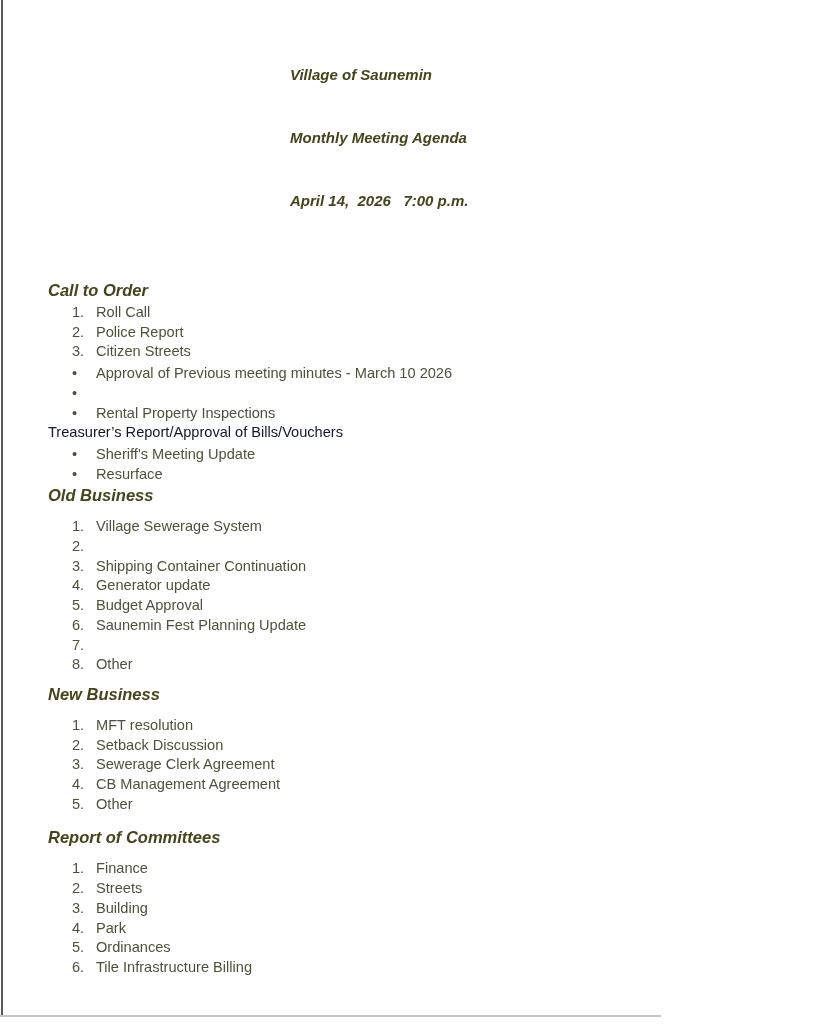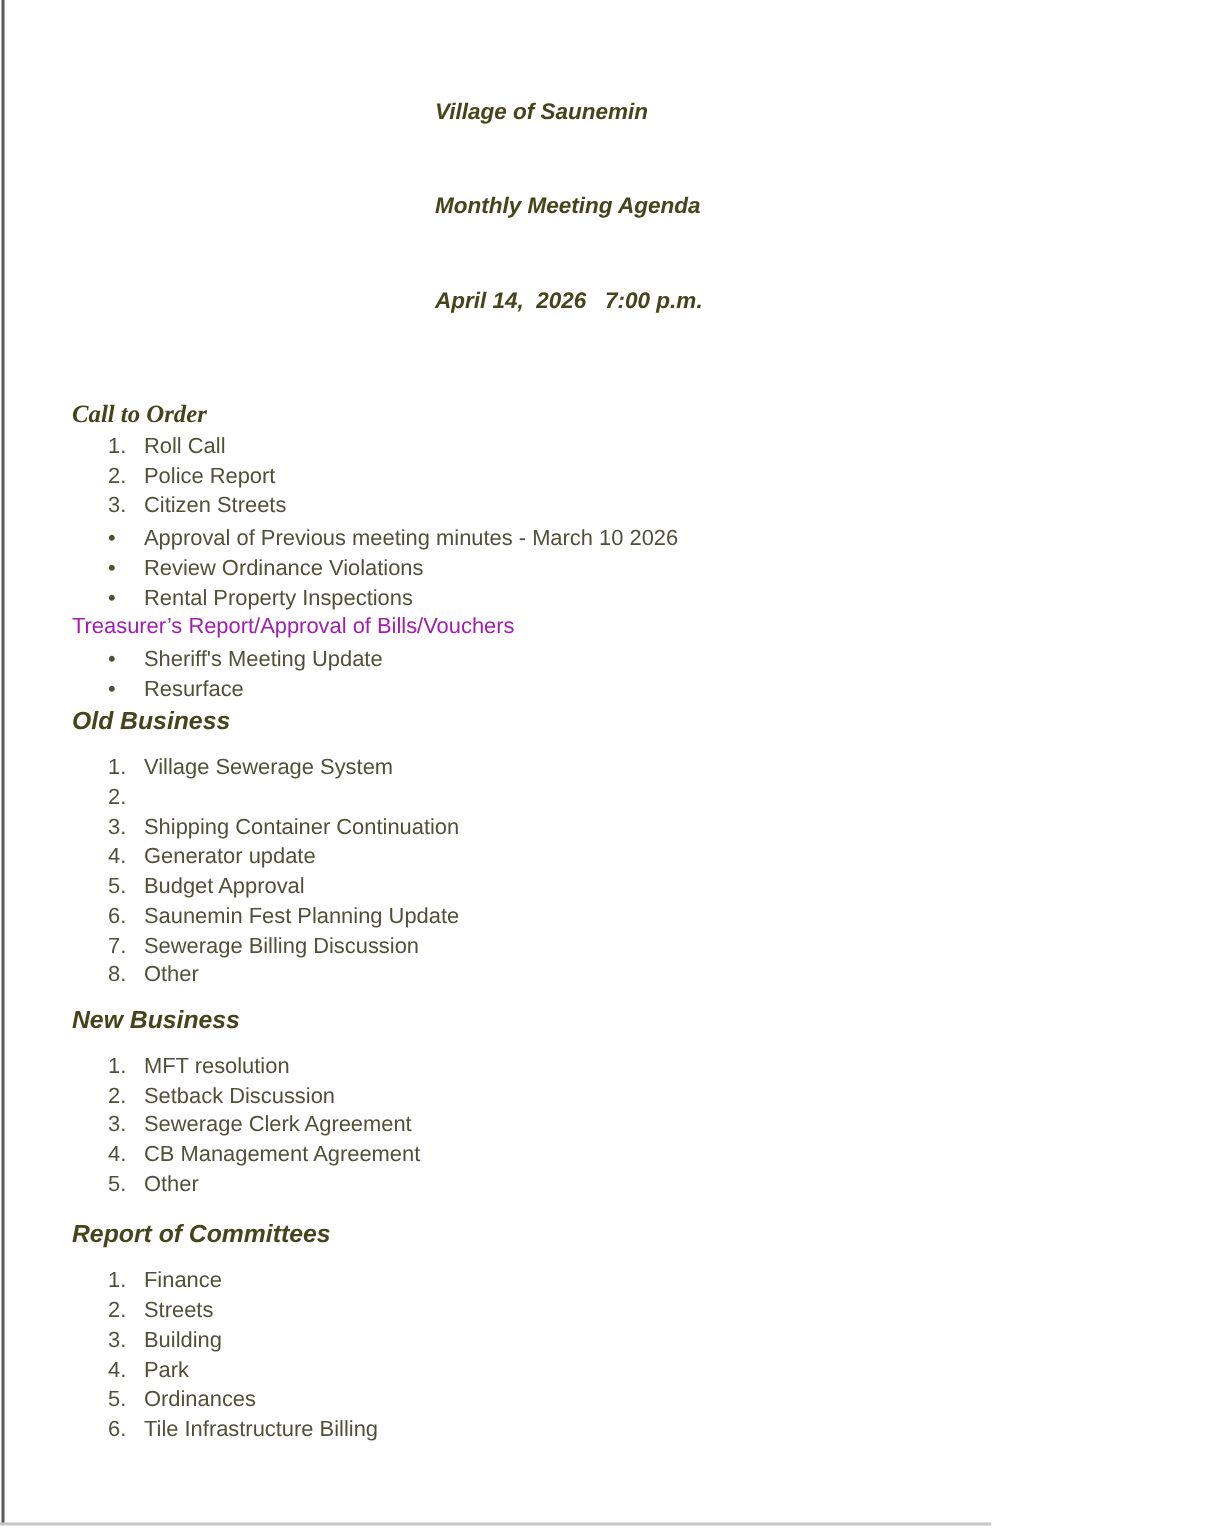--- a/index.html
+++ b/index.html
@@ -44,42 +44,42 @@
     white-space: pre-wrap;
   }
   .sec-heading {
     margin: 0;
     font-size: 16.5px;
     font-weight: bold;
     font-style: italic;
     line-height: 22px;
     color: #45451c;
   }
-  .mt-call      { margin-top: 12px; font-family: Liberation Serif, serif; }
+  .mt-call      { margin-top: 26px; }
   .mt-monthly   { margin-top: 21px; }
   .mt-old       { }
   .mt-new       { margin-top: 8px; }
   .mt-comm      { margin-top: 12px; }
   .list { margin-top: 2px; }
   .list.spaced { margin-top: 11px; }
   .row {
     display: flex;
     align-items: baseline;
     font-size: 14.6px;
     line-height: 19.7px;
     color: #50503a;
   }
   .row .marker {
     flex: 0 0 24px;
     margin-left: 24px;
   }
   .plain-line {
     font-size: 14.6px;
     line-height: 19.7px;
-    color: #a21caf;
+    color: #0f172a;
   }
 </style>
 </head>
 <body>
 
 <div class="canvas">
   <div class="page">
 
     <div class="title-block">
       <div>Village of Saunemin</div>
@@ -106,21 +106,20 @@
     </section>
 
     <section>
       <div class="list">
         <div class="row">
           <span class="marker">•</span>
           <span>Approval of Previous meeting minutes - March 10 2026</span>
         </div>
         <div class="row">
           <span class="marker">•</span>
-          <span>Review Ordinance Violations</span>
         </div>
         <div class="row">
           <span class="marker">•</span>
           <span>Rental Property Inspections</span>
         </div>
       </div>
       <div class="plain-line">Treasurer’s Report/Approval of Bills/Vouchers</div>
       <div class="list">
         <div class="row">
           <span class="marker">•</span>
@@ -154,21 +153,20 @@
         <div class="row">
           <span class="marker">5.</span>
           <span>Budget Approval</span>
         </div>
         <div class="row">
           <span class="marker">6.</span>
           <span>Saunemin Fest Planning Update</span>
         </div>
         <div class="row">
           <span class="marker">7.</span>
-          <span>Sewerage Billing Discussion</span>
         </div>
         <div class="row">
           <span class="marker">8.</span>
           <span>Other</span>
         </div>
       </div>
     </section>
 
     <section>
       <h2 class="sec-heading mt-new">New Business</h2>

